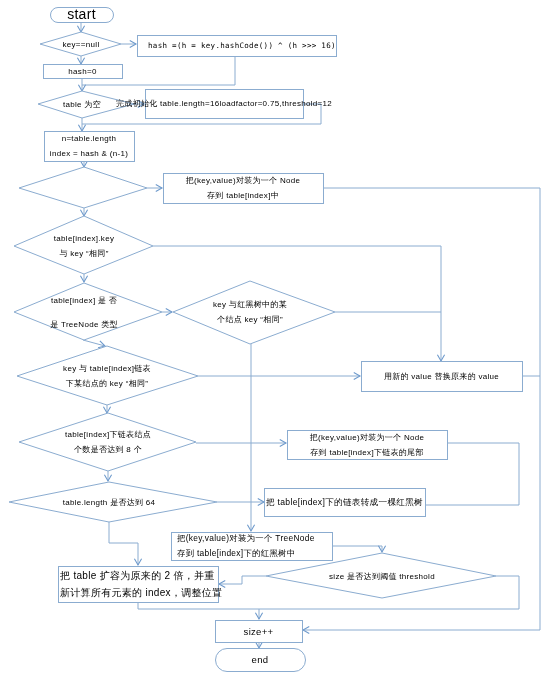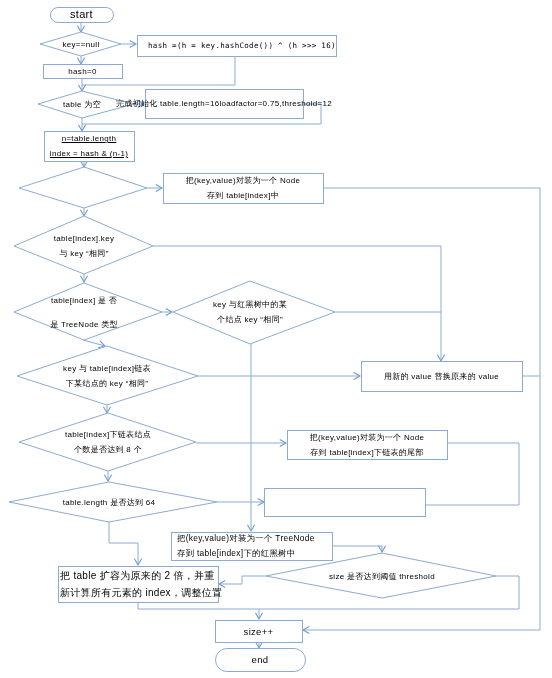--- a/index.html
+++ b/index.html
@@ -203,40 +203,40 @@
       <g>
         <polygon points="266,576 382,553 496,576 382,598" class="node-shape" stroke="#8bacd0" fill="#ffffff"></polygon>
       </g>
       <g>
         <rect x="215.5" y="620.5" width="87" height="22" class="node-shape" stroke="#8bacd0" fill="#ffffff"></rect>
       </g>
       <g>
         <rect x="215.5" y="648.5" width="90" height="23" rx="11.5" ry="11.5" class="node-shape" stroke="#8bacd0" fill="#ffffff"></rect>
       </g>
     </svg>
-<div class="node-label" style="left: 50px; top: 7px; width: 63px; height: 15px; display: flex; flex-direction: column; justify-content: flex-end; align-items: center; box-sizing: border-box; font-size: 11px; letter-spacing: 0.3px; line-height: 15px;">
+<div class="node-label" style="left: 50px; top: 7px; width: 63px; height: 15px; display: flex; flex-direction: column; justify-content: flex-end; align-items: center; box-sizing: border-box; font-size: 14px; letter-spacing: 0.3px; line-height: 15px;">
       <div>start</div>
     </div>
     <div class="node-label" style="left: 40.5px; top: 32px; width: 81px; height: 24px; display: flex; flex-direction: column; justify-content: center; align-items: center; box-sizing: border-box; font-size: 8px; letter-spacing: 0.3px; line-height: 15px;">
       <div>key==null</div>
     </div>
     <div class="node-label" style="left: 137px; top: 35px; width: 199px; height: 21px; display: flex; flex-direction: column; justify-content: center; align-items: flex-start; padding-left: 11px; box-sizing: border-box; font-size: 7.5px; font-family: &quot;DejaVu Sans Mono&quot;, monospace; letter-spacing: 0.3px; line-height: 15px;">
       <div>hash =(h = key.hashCode()) ^ (h &gt;&gt;&gt; 16)</div>
     </div>
     <div class="node-label" style="left: 43px; top: 64px; width: 79px; height: 14px; display: flex; flex-direction: column; justify-content: center; align-items: center; box-sizing: border-box; font-size: 8px; letter-spacing: 0.3px; line-height: 15px;">
       <div>hash=0</div>
     </div>
     <div class="node-label" style="left: 34px; top: 90.5px; width: 96px; height: 27px; display: flex; flex-direction: column; justify-content: center; align-items: center; box-sizing: border-box; font-size: 8px; letter-spacing: 0.3px; line-height: 15px;">
       <div>table 为空</div>
     </div>
     <div class="node-label" style="left: 145px; top: 89px; width: 158px; height: 29px; display: flex; justify-content: center; align-items: center; box-sizing: border-box; font-size: 8px; letter-spacing: 0.3px; line-height: 15px;">
       <div>完成初始化 table.length=16</div>
       <div>loadfactor=0.75,threshold=12</div>
     </div>
-    <div class="node-label" style="left: 44px; top: 131px; width: 90px; height: 30px; display: flex; flex-direction: column; justify-content: center; align-items: center; box-sizing: border-box; font-size: 8px; letter-spacing: 0.3px; line-height: 15px; text-decoration: underline;">
+    <div class="node-label" style="left: 44px; top: 131px; width: 90px; height: 30px; display: flex; flex-direction: column; justify-content: center; align-items: center; box-sizing: border-box; font-size: 8px; letter-spacing: 0.3px; line-height: 15px;">
       <div>n=table.length</div>
       <div>index = hash &amp; (n-1)</div>
     </div>
     <div class="node-label" style="left: 163px; top: 173px; width: 160px; height: 30px; display: flex; flex-direction: column; justify-content: center; align-items: center; box-sizing: border-box; font-size: 8px; letter-spacing: 0.3px; line-height: 15px;">
       <div>把(key,value)对装为一个 Node</div>
       <div>存到 table[index]中</div>
     </div>
     <div class="node-label" style="left: 14.5px; top: 217px; width: 139px; height: 58px; display: flex; flex-direction: column; justify-content: center; align-items: center; box-sizing: border-box; font-size: 8px; letter-spacing: 0.3px; line-height: 15px;">
       <div>table[index].key</div>
       <div>与 key “相同”</div>
@@ -260,20 +260,23 @@
       <div>table[index]下链表结点</div>
       <div>个数是否达到 8 个</div>
     </div>
     <div class="node-label" style="left: 287px; top: 430px; width: 160px; height: 29px; display: flex; flex-direction: column; justify-content: center; align-items: center; box-sizing: border-box; font-size: 8px; letter-spacing: 0.3px; line-height: 15px;">
       <div>把(key,value)对装为一个 Node</div>
       <div>存到 table[index]下链表的尾部</div>
     </div>
     <div class="node-label" style="left: 5px; top: 482px; width: 208px; height: 40px; display: flex; flex-direction: column; justify-content: center; align-items: center; box-sizing: border-box; font-size: 8px; letter-spacing: 0.3px; line-height: 15px;">
       <div>table.length 是否达到 64</div>
     </div>
+    <div class="node-label" style="left: 264px; top: 488px; width: 161px; height: 28px; display: flex; flex-direction: column; justify-content: center; align-items: flex-start; padding-left: 2px; box-sizing: border-box; font-size: 8.6px; letter-spacing: 0.3px; line-height: 15px;">
+      <div>把 table[index]下的链表转成一棵红黑树</div>
+    </div>
     <div class="node-label" style="left: 171px; top: 532px; width: 161px; height: 28px; display: flex; flex-direction: column; justify-content: center; align-items: flex-start; padding-left: 6px; box-sizing: border-box; font-size: 8.4px; letter-spacing: 0.3px; line-height: 15px;">
       <div>把(key,value)对装为一个 TreeNode</div>
       <div>存到 table[index]下的红黑树中</div>
     </div>
     <div class="node-label" style="left: 58px; top: 566px; width: 160px; height: 36px; display: flex; flex-direction: column; justify-content: center; align-items: flex-start; padding-left: 2px; box-sizing: border-box; font-size: 10px; letter-spacing: 0.3px; line-height: 17px;">
       <div>把 table 扩容为原来的 2 倍，并重</div>
       <div>新计算所有元素的 index，调整位置</div>
     </div>
     <div class="node-label" style="left: 267px; top: 553.5px; width: 230px; height: 45px; display: flex; flex-direction: column; justify-content: center; align-items: center; box-sizing: border-box; font-size: 8px; letter-spacing: 0.3px; line-height: 15px;">
       <div>size 是否达到阈值 threshold</div>

